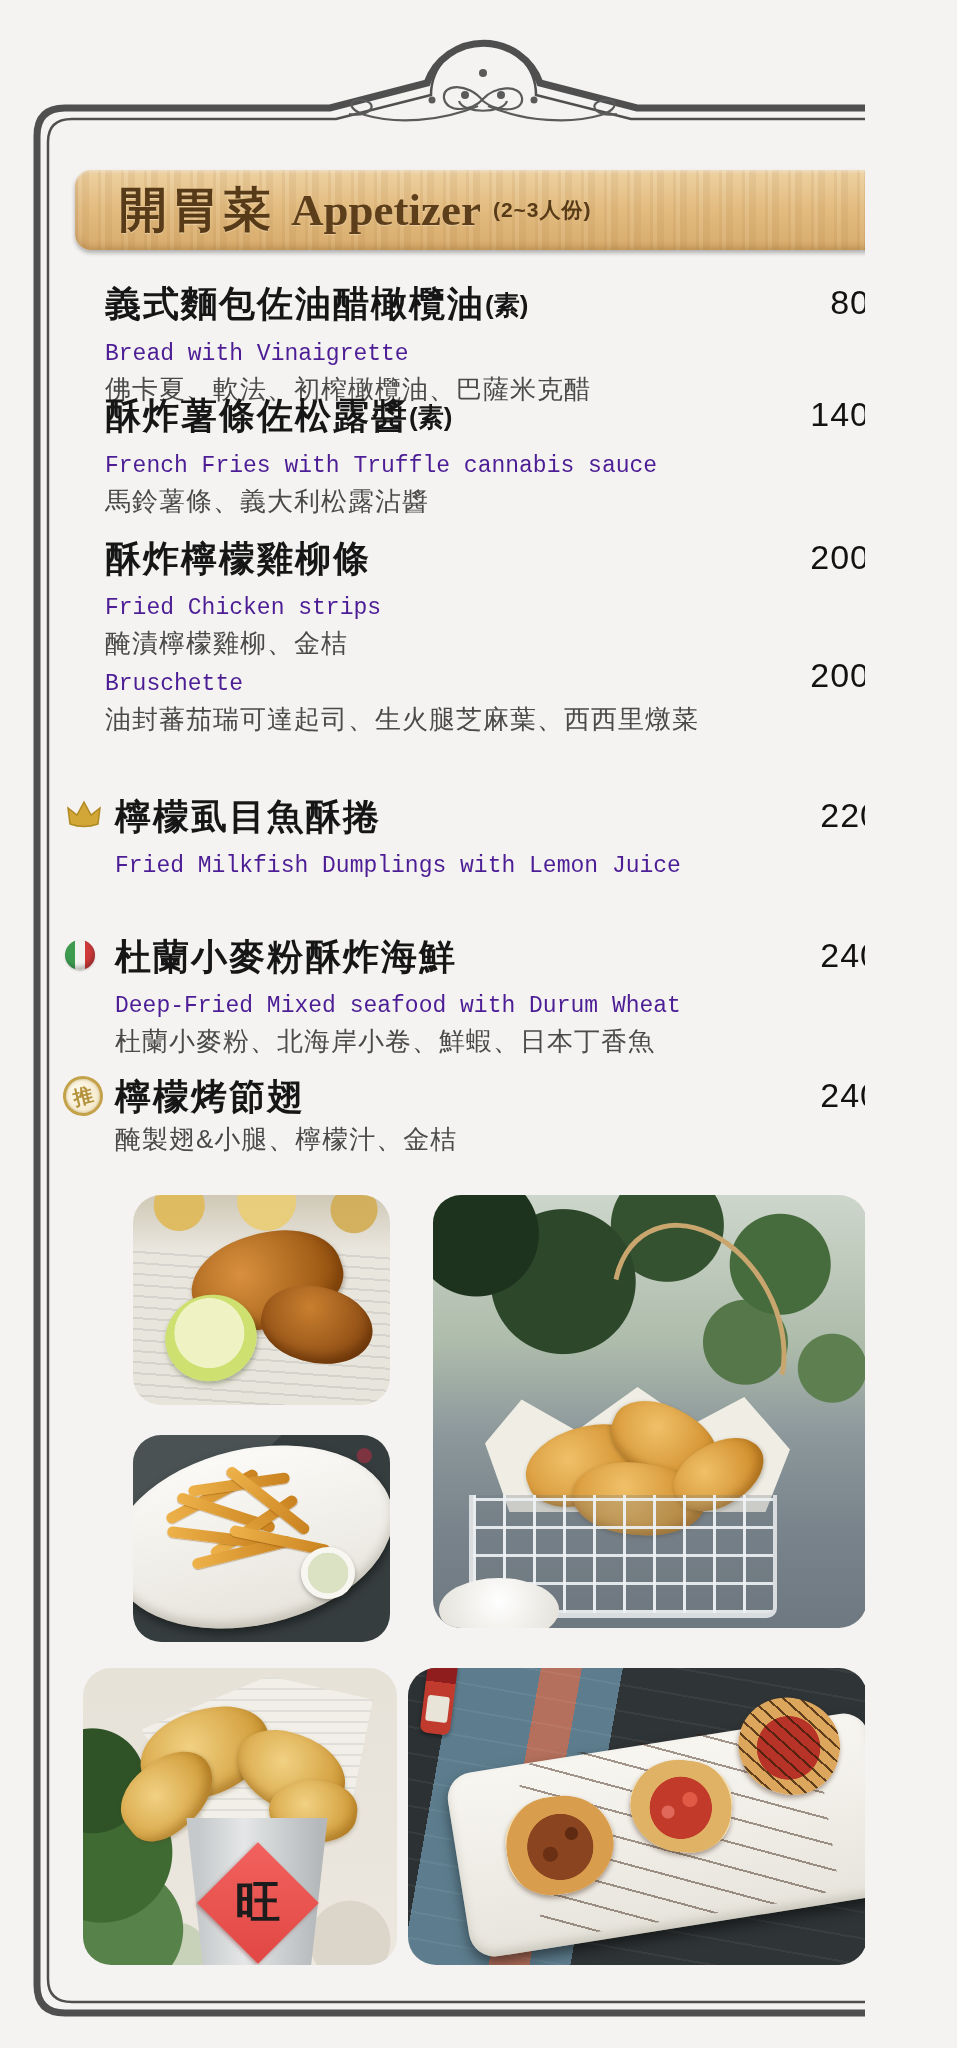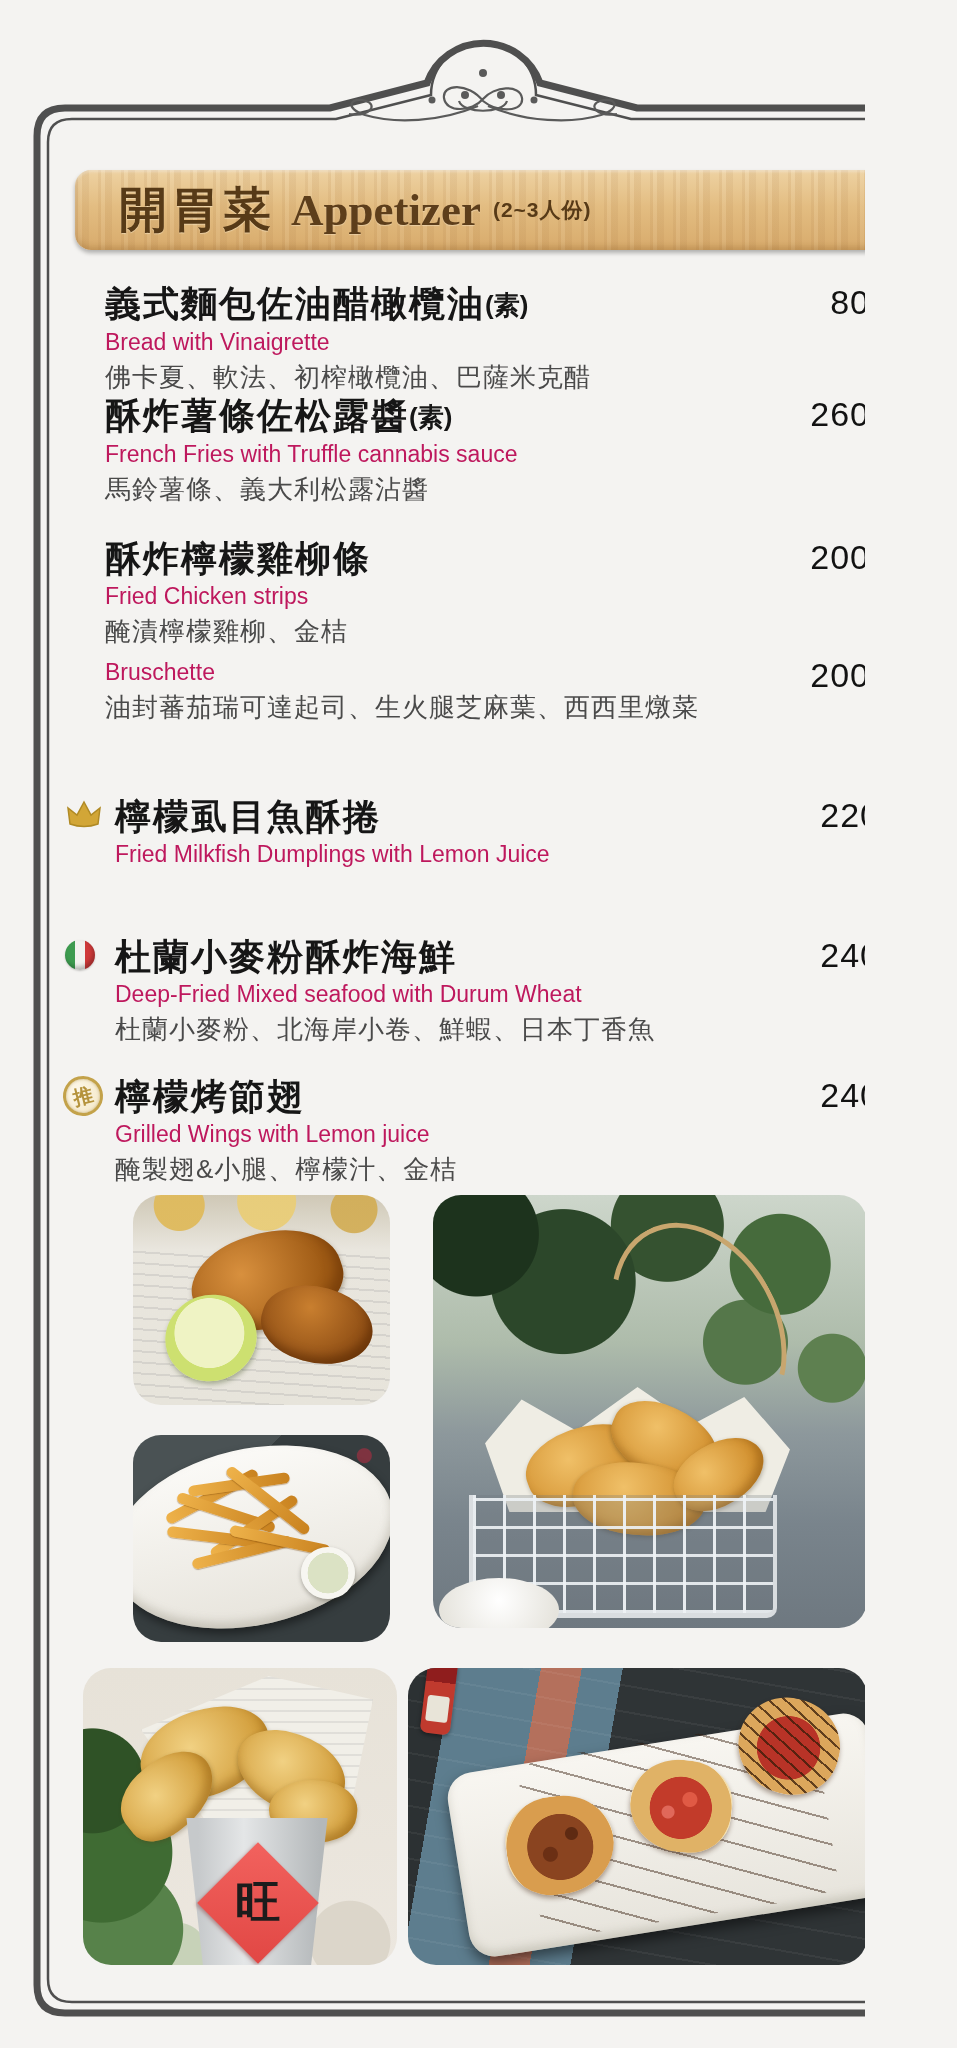--- a/index.html
+++ b/index.html
@@ -18,21 +18,21 @@
   .banner .t-zh{font-size:48px;font-weight:900;color:#573a17;letter-spacing:4px;
     text-shadow:0 1px 1px rgba(255,246,225,.45);}
   .banner .t-en{font-family:"Liberation Serif",serif;font-size:45px;font-weight:700;color:#5d3e1b;
     margin-left:16px;text-shadow:0 1px 1px rgba(255,246,225,.4);}
   .banner .t-note{font-size:21px;font-weight:700;color:#573a17;margin-left:12px;letter-spacing:1px;}
   
   .item{position:absolute;left:105px;width:765px;}
   .item .name-row{font-size:36px;font-weight:900;color:#161616;letter-spacing:2px;line-height:42px;
     font-family:"Liberation Sans",sans-serif;}
   .item .suffix{font-size:26px;font-weight:900;letter-spacing:0;vertical-align:2px;}
-  .item .en{font-family:Liberation Sans, sans-serif;font-size:23px;color:#be185d;line-height:27px;margin-top:3px;letter-spacing:0px;}
+  .item .en{font-family:Liberation Mono, monospace;font-size:23px;color:#4c1d95;line-height:27px;margin-top:15px;letter-spacing:0px;}
   .item .desc{font-size:26px;color:#4a4a4a;line-height:31px;margin-top:6px;letter-spacing:1px;}
   .item .price{position:absolute;top:0px;right:0;font-size:34px;color:#121212;letter-spacing:1px;}
   .item.badged{padding-left:10px;}
   .badge{position:absolute;}
   
   .crown{left:-38px;top:4px;width:34px;height:30px;}
   
   .flag{left:-40px;top:4px;width:30px;height:30px;border-radius:50%;
     background:linear-gradient(90deg,#3d9b4f 0 33%,#f2f2ee 33% 66%,#cf3a3a 66%);
     box-shadow:inset -2px -3px 4px rgba(0,0,0,.25), 0 1px 2px rgba(0,0,0,.2);}
@@ -201,21 +201,21 @@
     <div class="name-row"><span>義式麵包佐油醋橄欖油</span><span class="suffix">(素)</span></div>
     <div class="en">Bread with Vinaigrette</div>
     <div class="desc">佛卡夏、軟法、初榨橄欖油、巴薩米克醋</div>
     <div class="price">80</div>
   </div>
 
   <div class="item" style="top:395px">
     <div class="name-row"><span>酥炸薯條佐松露醬</span><span class="suffix">(素)</span></div>
     <div class="en">French Fries with Truffle cannabis sauce</div>
     <div class="desc">馬鈴薯條、義大利松露沾醬</div>
-    <div class="price">260</div>
+    <div class="price">140</div>
   </div>
 
   <div class="item" style="top:538px">
     <div class="name-row">酥炸檸檬雞柳條</div>
     <div class="en">Fried Chicken strips</div>
     <div class="desc">醃漬檸檬雞柳、金桔</div>
     <div class="price">200</div>
   </div>
 
   <div class="item" style="top:656px">
@@ -239,21 +239,20 @@
     <div class="en">Deep-Fried Mixed seafood with Durum Wheat</div>
     <div class="desc">杜蘭小麥粉、北海岸小卷、鮮蝦、日本丁香魚</div>
     <div class="price">240</div>
   </div>
 
   <div class="item badged" style="top:1076px">
     <div class="badge rec">
         <span>推</span>
       </div>
     <div class="name-row">檸檬烤節翅</div>
-    <div class="en">Grilled Wings with Lemon juice</div>
     <div class="desc">醃製翅&amp;小腿、檸檬汁、金桔</div>
     <div class="price">240</div>
   </div>
 
   <div class="photo pA">
     <div class="wingA1"></div>
     <div class="wingA2"></div>
     <div class="limeA"></div>
   </div>
 

